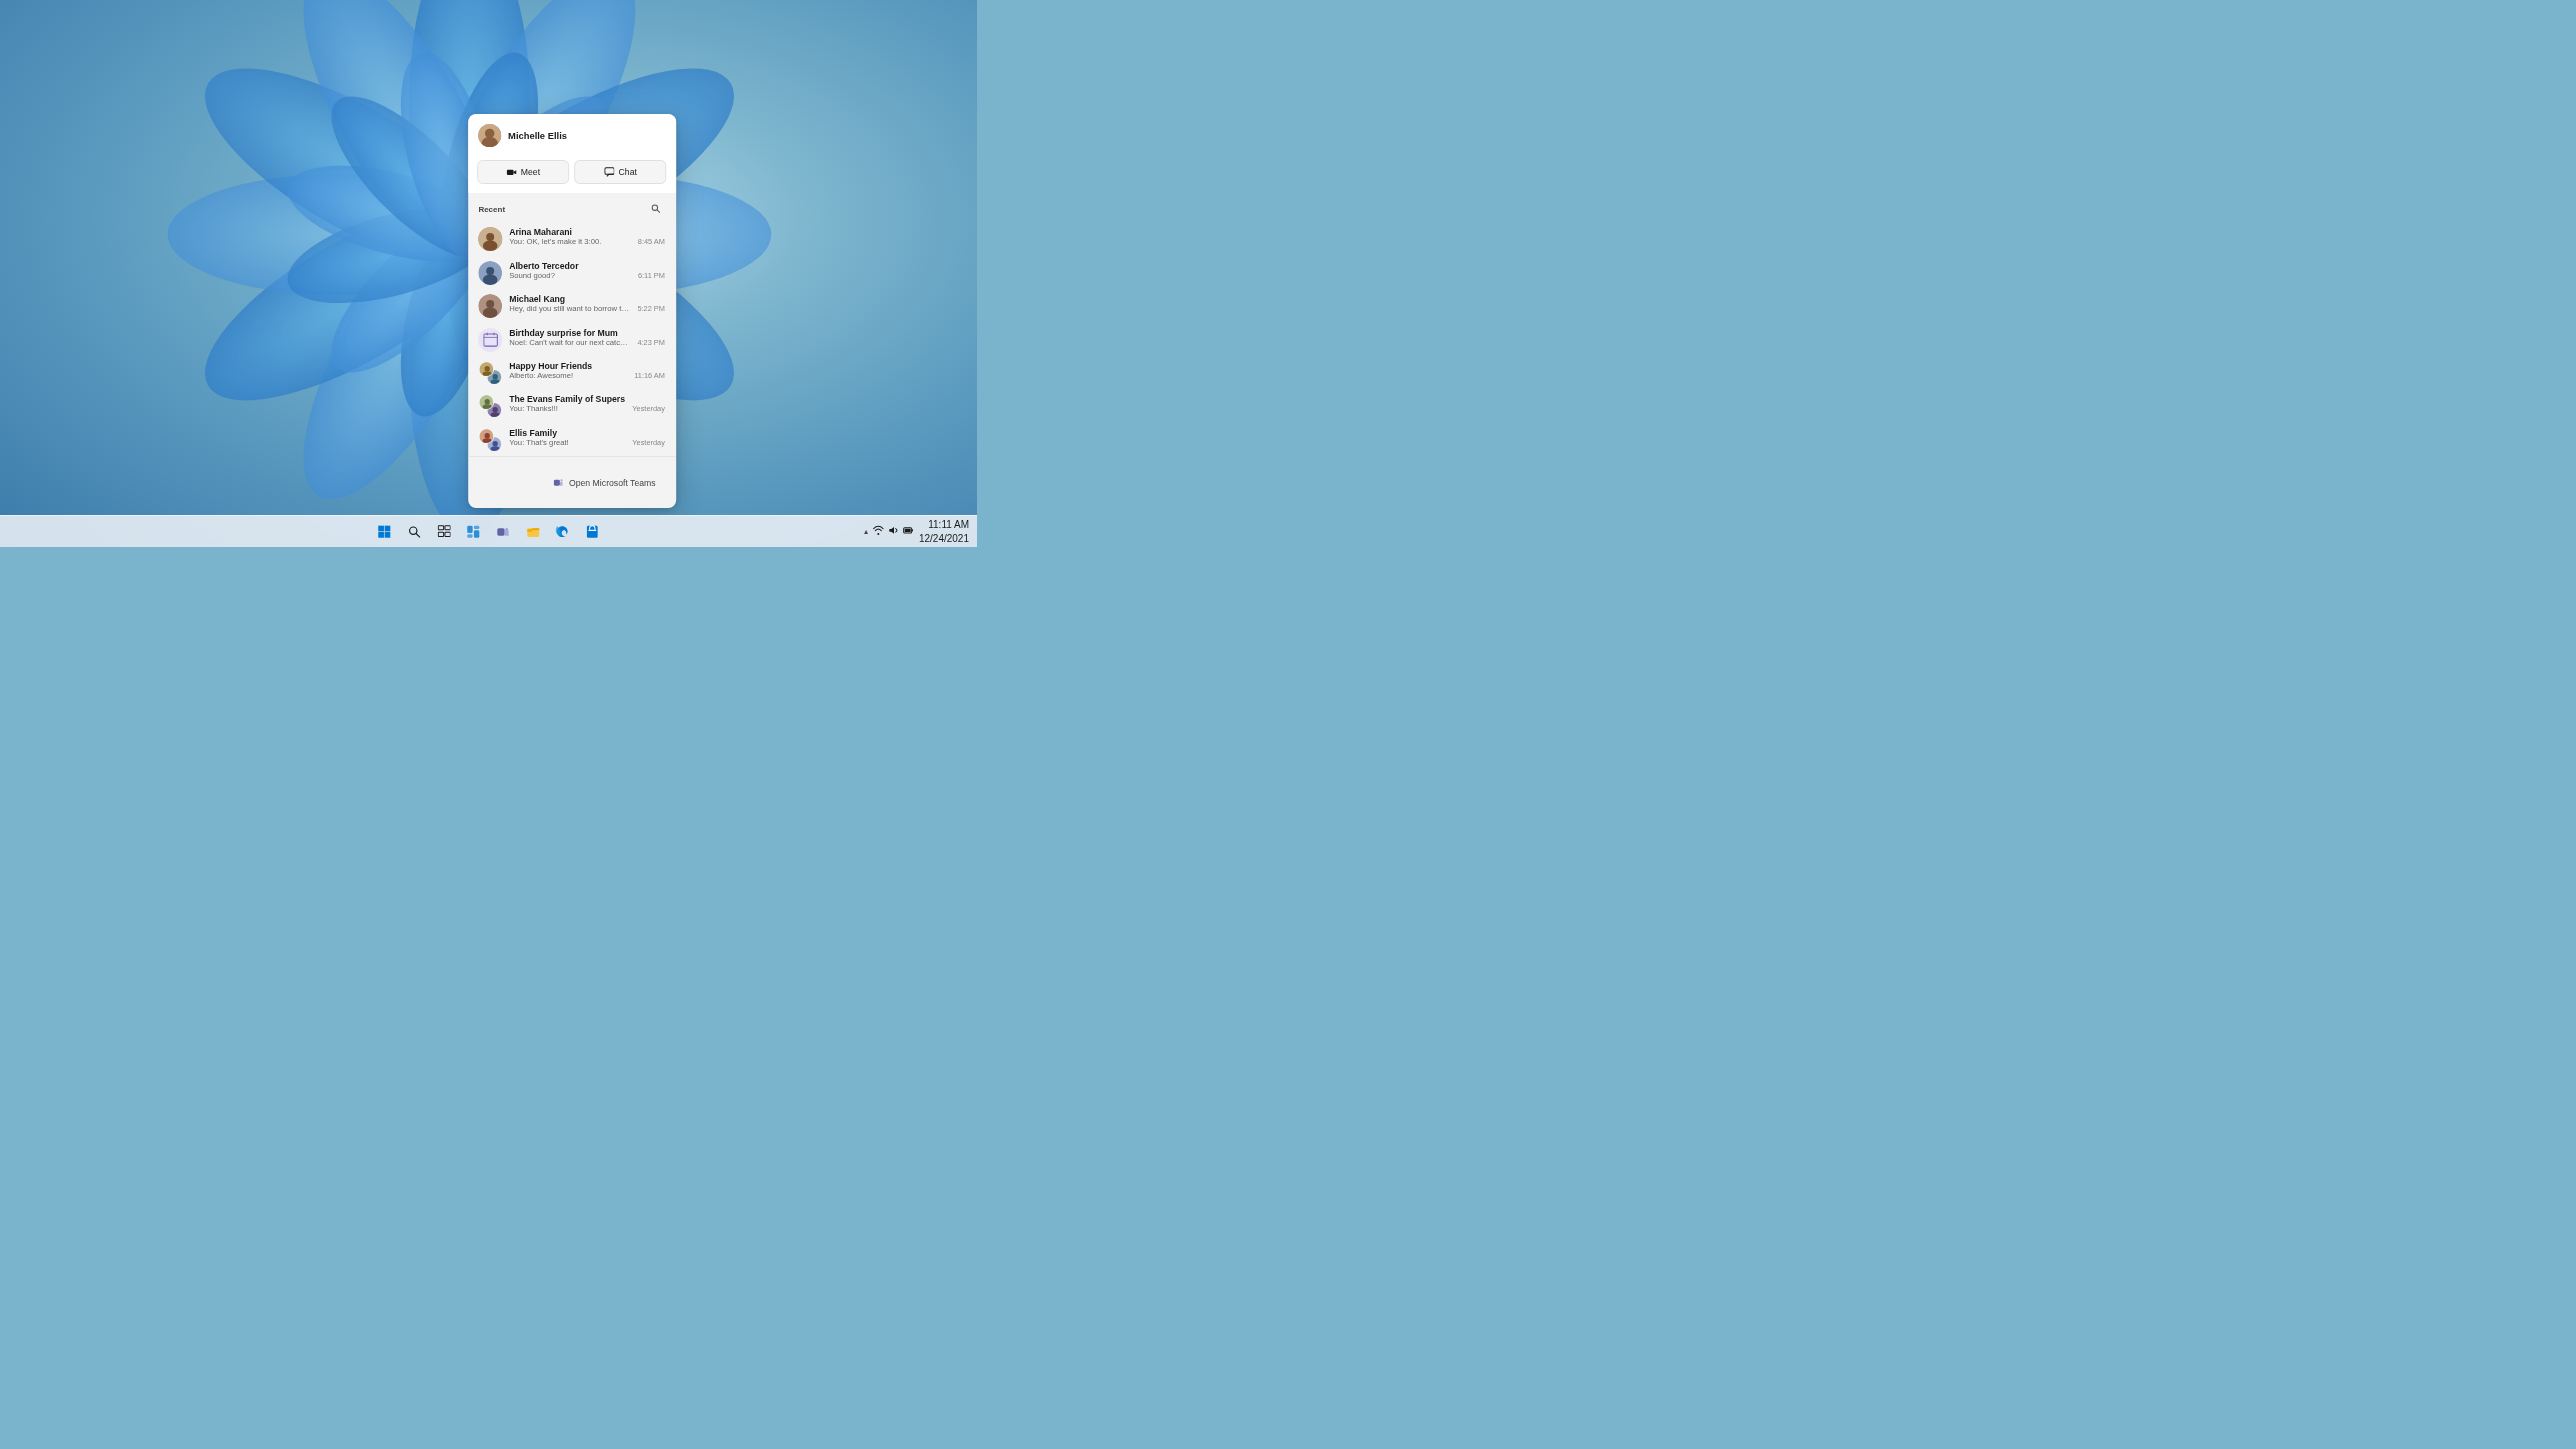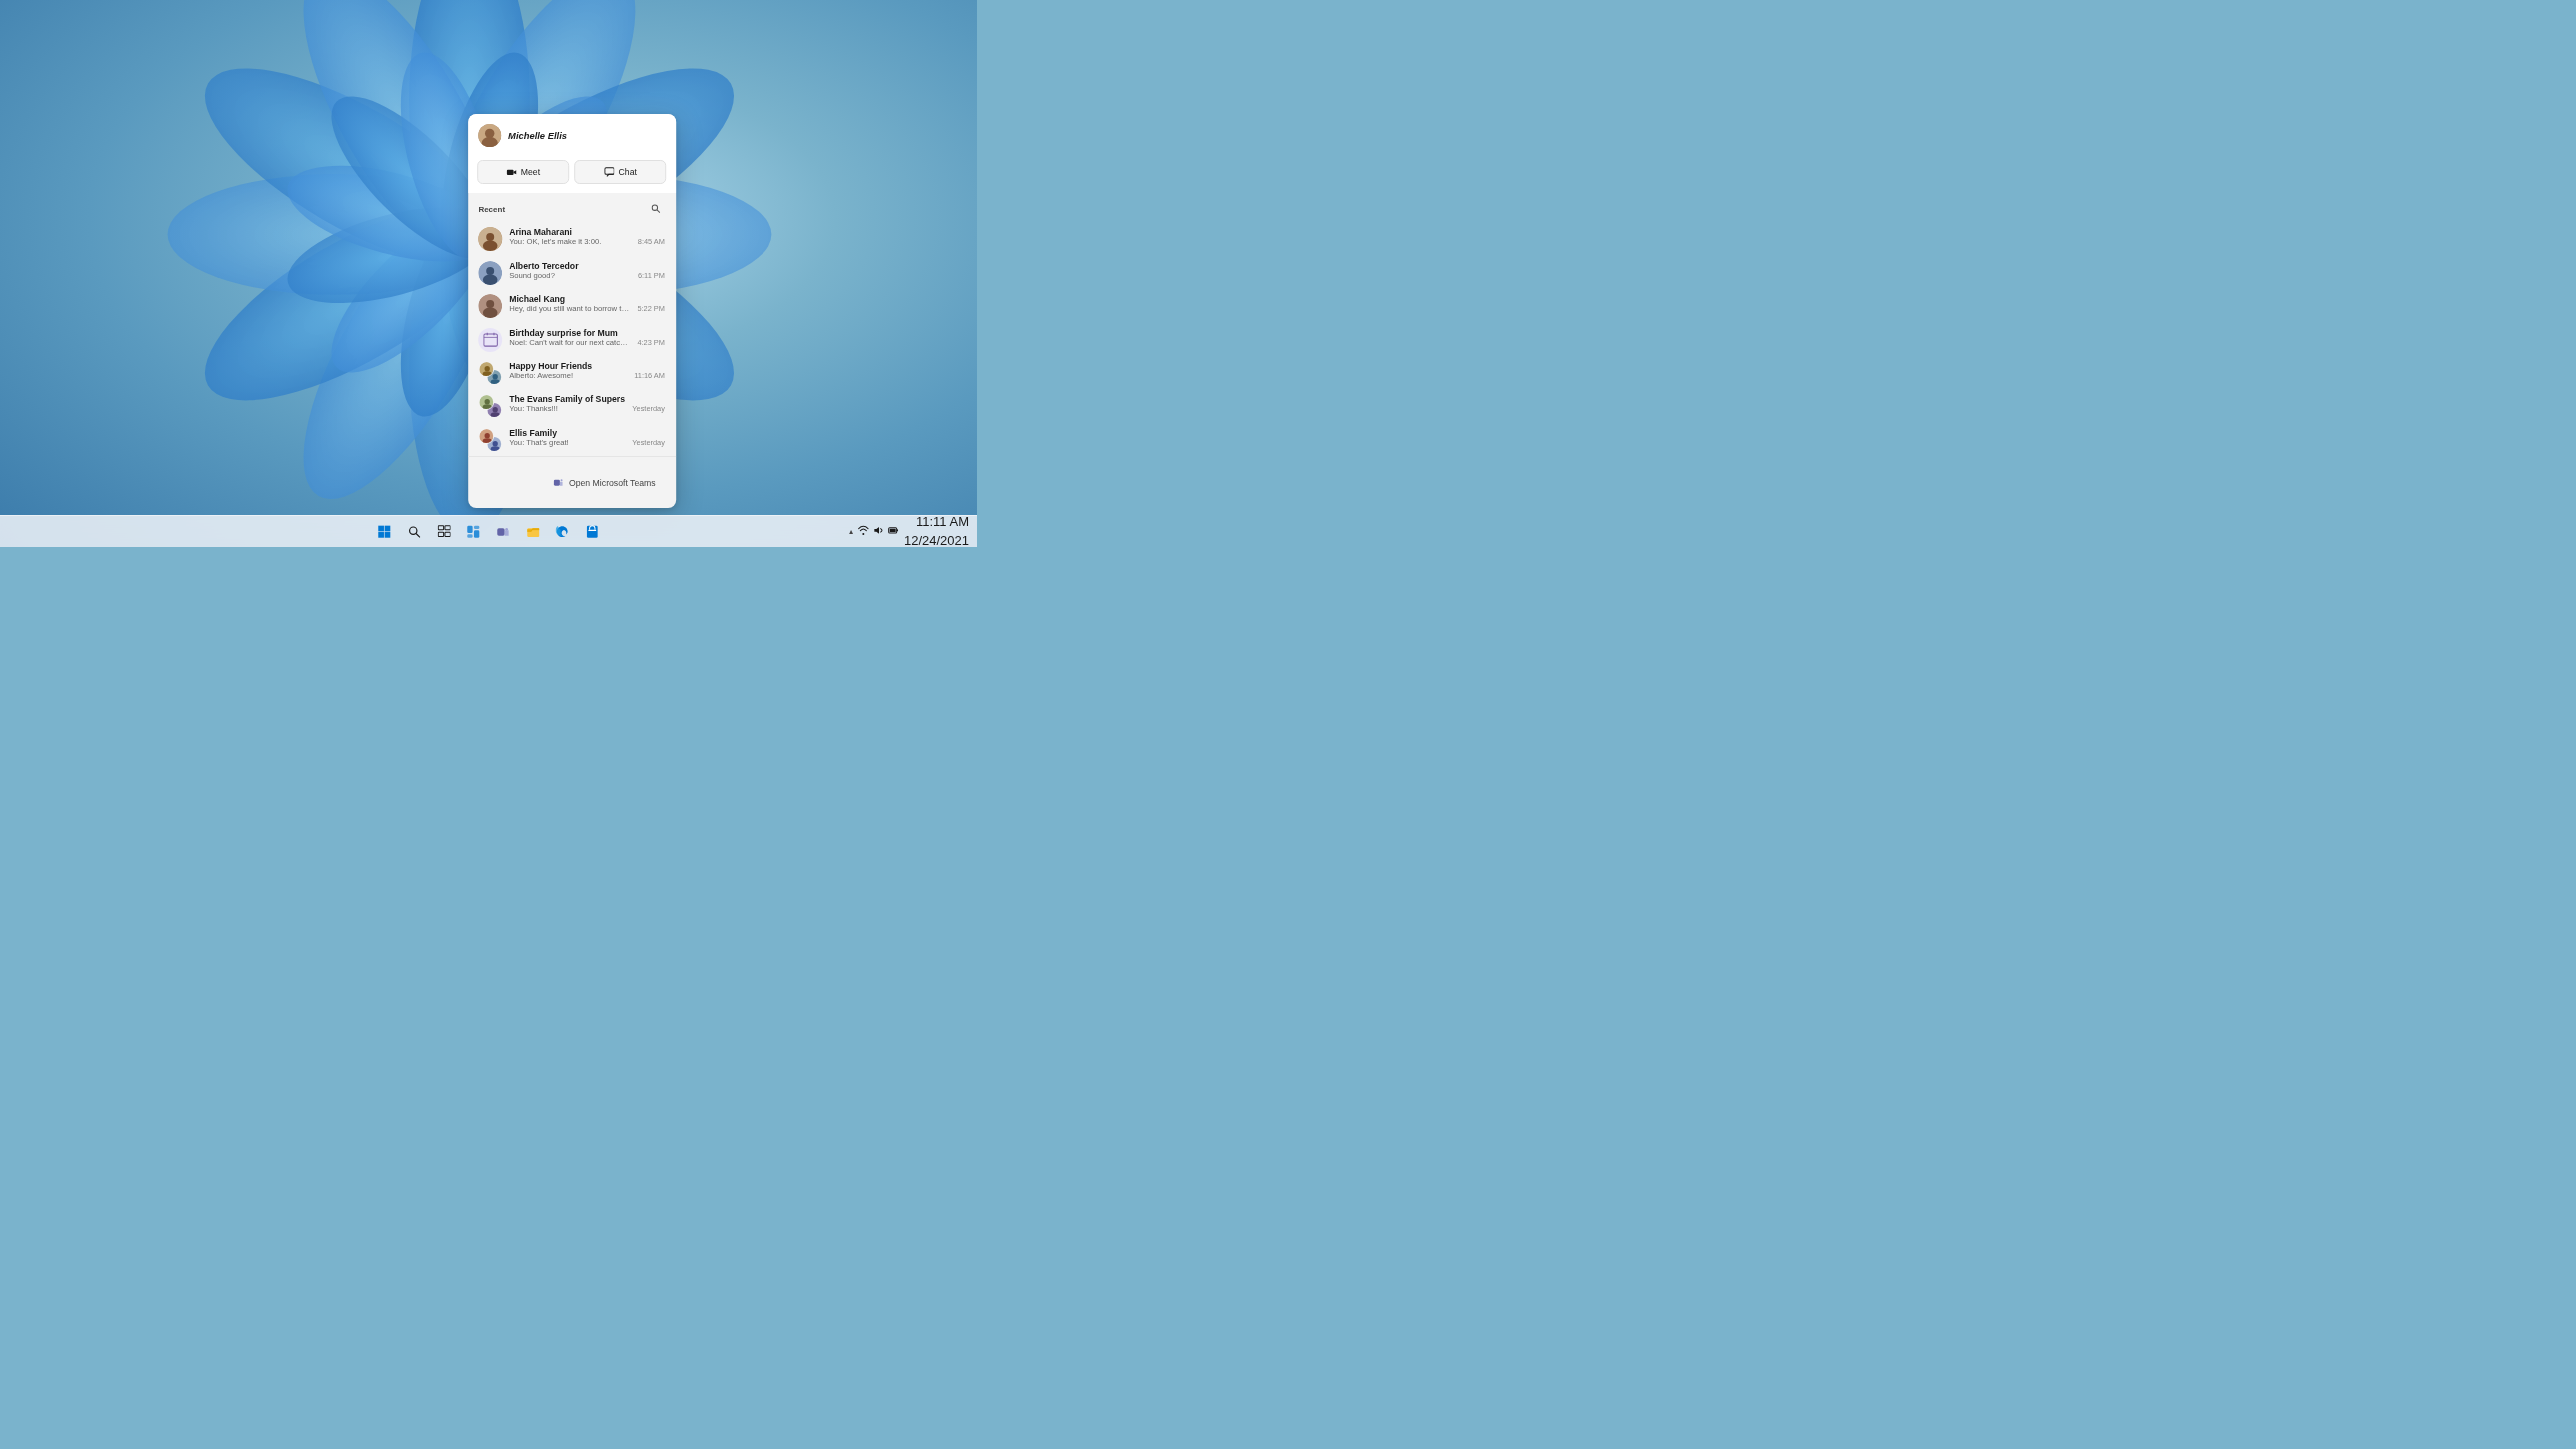--- a/index.html
+++ b/index.html
@@ -70,21 +70,21 @@
     .taskbar-right {
       display: flex;
       align-items: center;
       gap: 5.4px;
       padding-right: 8px;
       margin-left: auto;
     }
 
     .taskbar-time {
       text-align: right;
-      font-size: 13px;
+      font-size: 10px;
       color: #1a1a1a;
       line-height: 1.4;
     }
 
     .taskbar-sys-icons {
       display: flex;
       align-items: center;
       gap: 4px;
       font-size: 8.7px;
       color: #1a1a1a;
@@ -140,21 +140,20 @@
       display: flex;
       align-items: center;
       justify-content: center;
       font-size: 10.7px;
     }
 
     .panel-user-name {
       font-size: 9.4px;
       font-weight: 600;
       color: #1a1a1a;
-      font-style: italic;
     }
 
     .panel-buttons {
       display: flex;
       gap: 5.4px;
       padding: 6.7px 9.4px 9.4px 9.4px;
       background: #fff;
     }
 
     .btn-meet, .btn-chat {

